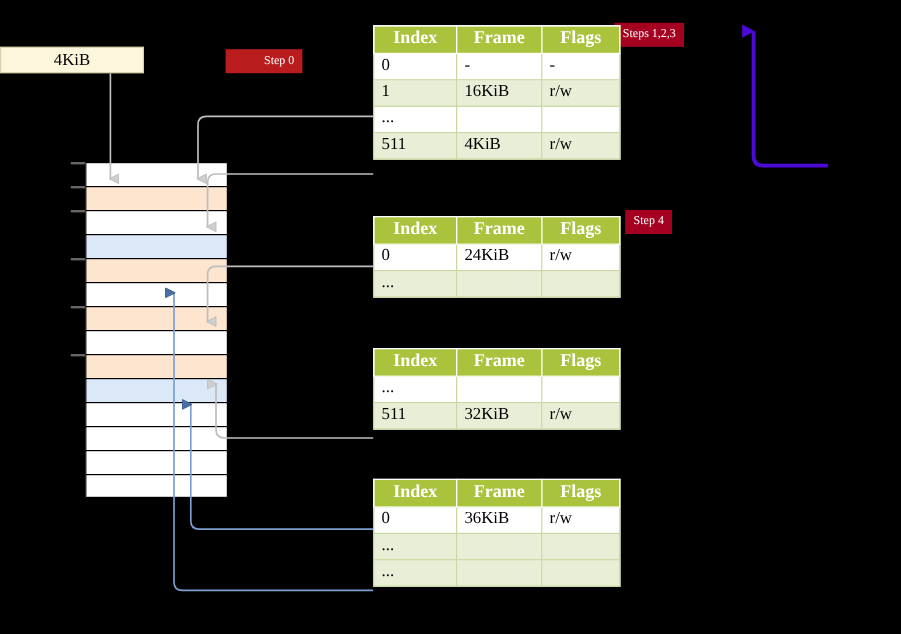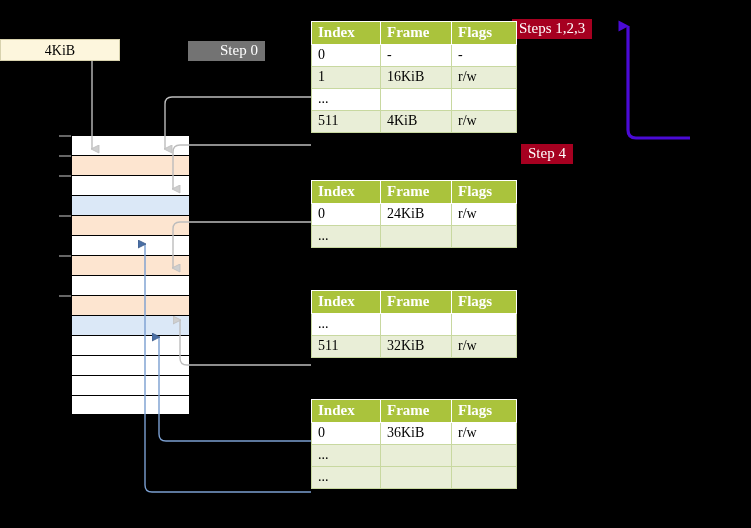--- a/index.html
+++ b/index.html
@@ -34,33 +34,33 @@
     font-size: 14px;
     line-height: 22px;
     text-align: center;
     box-sizing: border-box;
   }
 
   
   .badge {
     position: absolute;
     color: #ffffff;
-    font-size: 15px;
+    font-size: 10px;
     line-height: 17px;
     padding: 1px 7px 2px 7px;
     white-space: nowrap;
     box-sizing: border-box;
   }
   .badge-red { background: #a60020; }
   .badge-purple { background: #6a0ff0; }
 
   #badge-step0   { left: 188px; top: 41px; }
   #badge-steps123{ left: 512px; top: 19px; }
   #badge-steps1234{ left: 650px; top: 19px; }
-  #badge-step4   { left: 521px; top: 144px; }
+  #badge-step4   { left: 521px; top: 175px; }
 
   
   .mem-grid {
     position: absolute;
     left: 71px;
     top: 135px;
     width: 119px;
     height: 281px;
   }
   .mem-row {
@@ -93,21 +93,21 @@
     border-collapse: collapse;
     border: 1px solid #c8d8a0;
     background: #ffffff;
     font-size: 14px;
     color: #000000;
   }
   .ptable th {
     background: #aac33c;
     color: #ffffff;
     font-weight: bold;
-    text-align: left;
+    text-align: center;
     padding: 2px 6px 3px 6px;
     border: 1px solid #ffffff;
     font-size: 15px;
   }
   .ptable td {
     padding: 2px 6px 3px 6px;
     border: 1px solid #c8d8a0;
     height: 18px;
     box-sizing: border-box;
   }
@@ -131,21 +131,21 @@
     pointer-events: none;
   }
 </style>
 </head>
 <body>
 
 <div class="stage">
 
   <div class="frame-box">4KiB</div>
 
-  <div class="badge badge-red" id="badge-step0" style="background: #737373; padding-left: 32px;">Step 0</div>
+  <div class="badge badge-red" id="badge-step0" style="background: #b91c1c; padding-left: 32px;">Step 0</div>
   <div class="badge badge-red" id="badge-steps123" style="background: rgb(166, 0, 32);">Steps 1,2,3</div>
   <div class="badge badge-red" id="badge-step4" style="background: rgb(166, 0, 32);">Step 4</div>
 
   <div class="mem-grid" id="mem-grid">
       <div class="mem-row" style="top: 0px;"></div>
       <div class="mem-row orange" style="top: 20px;"></div>
       <div class="mem-row" style="top: 40px;"></div>
       <div class="mem-row blue" style="top: 60px;"></div>
       <div class="mem-row orange" style="top: 80px;"></div>
       <div class="mem-row" style="top: 100px;"></div>

